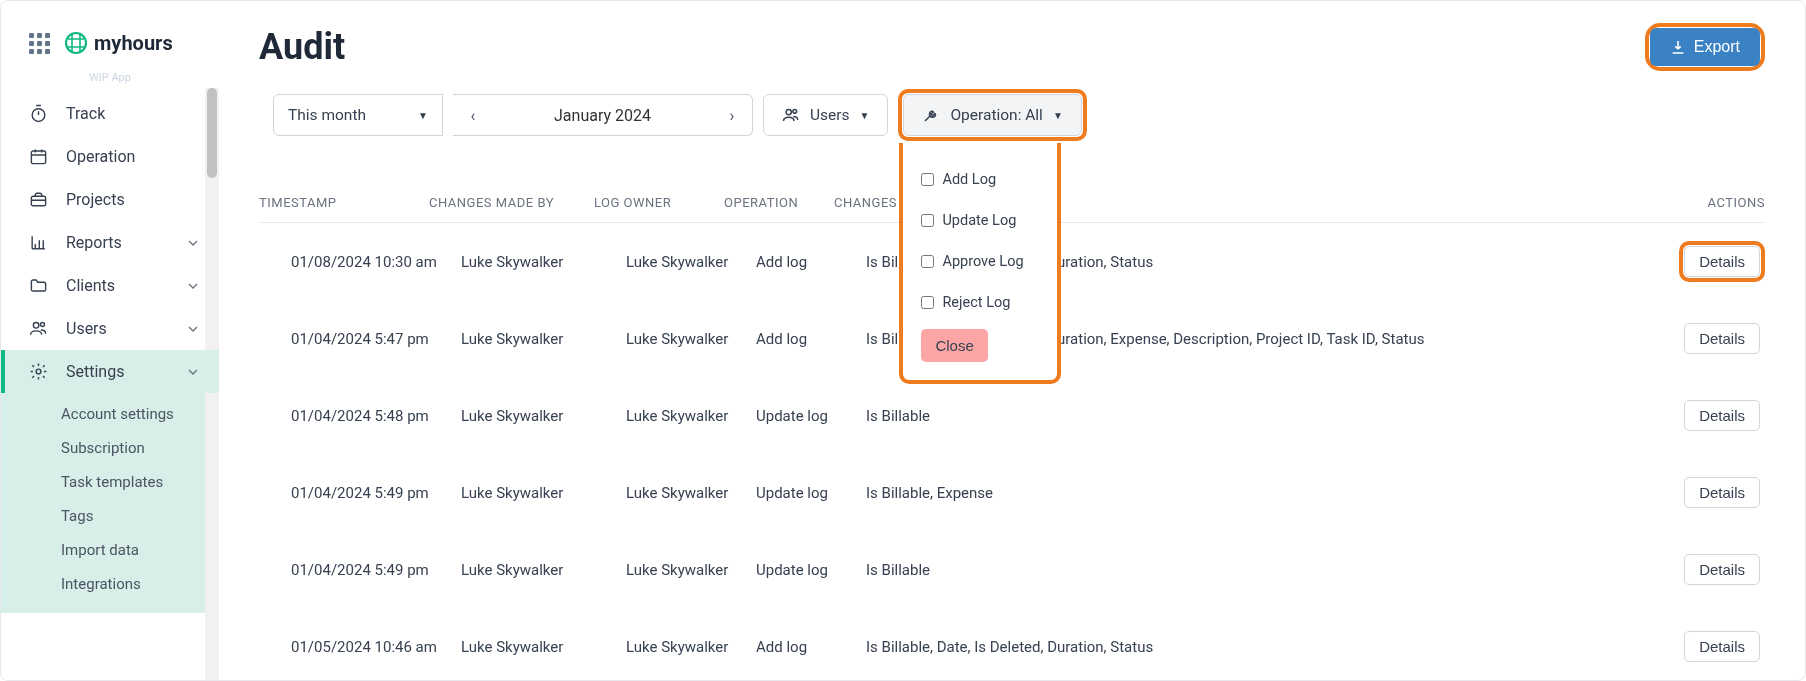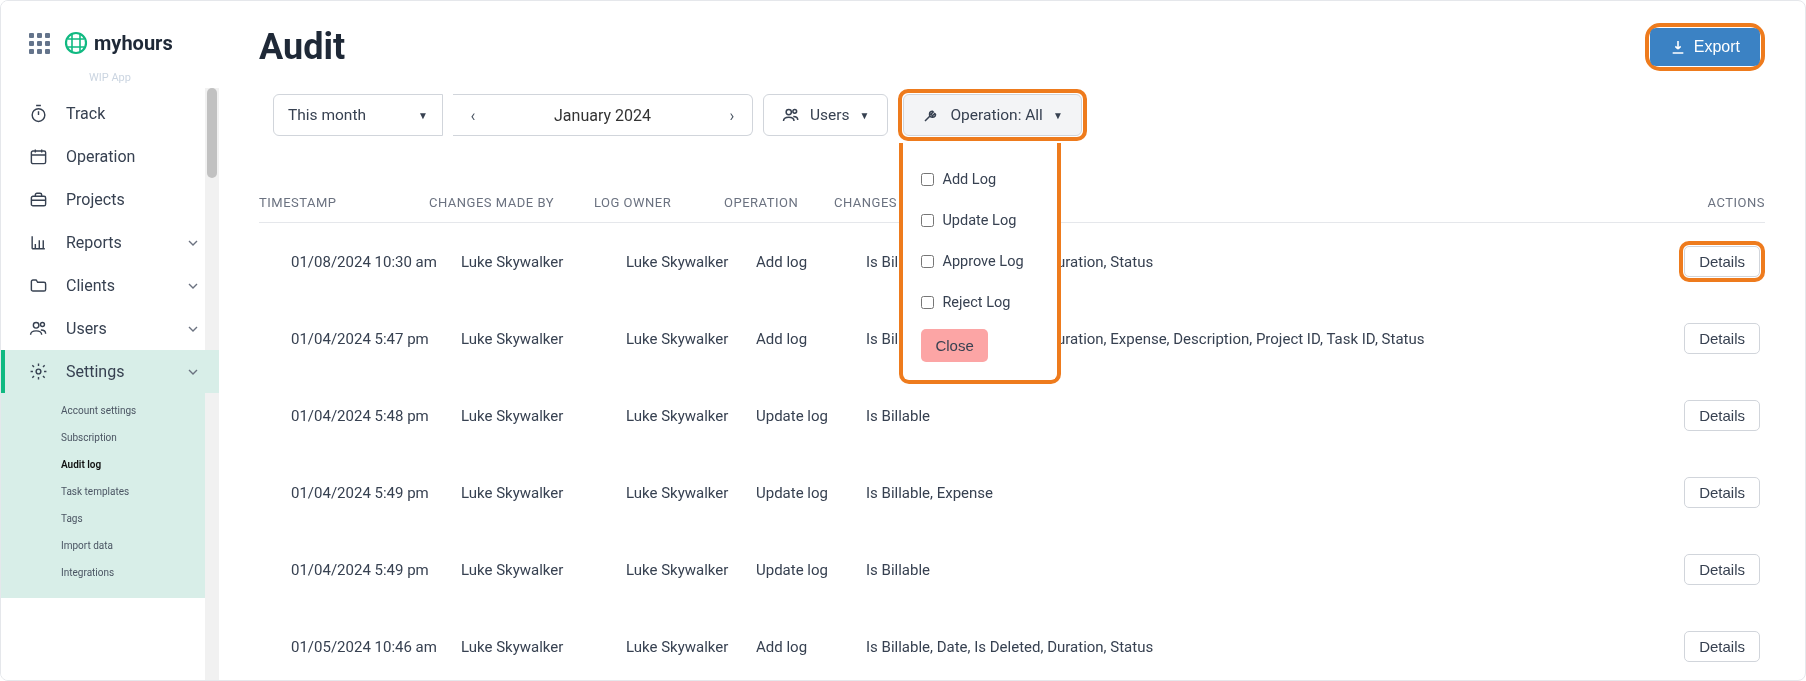--- a/index.html
+++ b/index.html
@@ -16,21 +16,21 @@
 .wip { text-align: center; font-size: 11px; color: #cbd5e1; padding: 6px 0 4px; }
 .scrollframe { position: relative; flex: 1; overflow: hidden; }
 .scrolltrack { position: absolute; right: 0; top: 0; bottom: 0; width: 14px; background: #f1f1f1; }
 .scrollthumb { position: absolute; right: 2px; top: 0; width: 10px; height: 90px; background: #c1c1c1; border-radius: 5px; }
 .nav { padding-top: 4px; }
 .nav-item { display: flex; align-items: center; gap: 18px; padding: 12px 18px 12px 28px; font-size: 16px; color: #374151; cursor: pointer; position: relative;}
 .nav-item .chev { margin-left: auto; color: #6b7280; }
 .nav-item.active { background: #d8eee8; }
 .active-bar { position: absolute; left: 0; top: 0; bottom: 0; width: 4px; background: #10b981; }
 .sub { background: #d8eee8; padding: 4px 0 12px 0; }
-.sub-item { padding: 8px 18px 8px 60px; font-size: 10px; color: #4b5563; cursor: pointer;}
+.sub-item { padding: 8px 18px 8px 60px; font-size: 15px; color: #4b5563; cursor: pointer;}
 .sub-item.sel { color: #111; font-weight: 600; }
 
 
 .main { flex: 1; padding: 22px 40px; overflow: hidden; }
 .head { display: flex; align-items: center; justify-content: space-between; }
 .title { font-size: 36px; font-weight: 700; color: #1f2937; }
 .export-wrap { border: 4px solid #ee7b1d; border-radius: 15px; padding: 1px; display: inline-block;}
 .export-btn { display: inline-flex; align-items: center; gap: 8px; background: #3b82c4; color: #fff; padding: 10px 20px; border-radius: 6px; font-size: 16px; border:none; cursor:pointer;}
 
 .filters { display: flex; gap: 10px; margin-top: 18px; align-items: center; }
@@ -177,21 +177,20 @@
             <span class="chev">
               <svg width="16" height="16" viewBox="0 0 24 24" fill="none" stroke="currentColor" stroke-width="2">
                 <path d="M6 9l6 6 6-6"></path>
               </svg>
             </span>
           </div>
         </nav>
       <div class="sub" id="sub">
           <div class="sub-item">Account settings</div>
           <div class="sub-item">Subscription</div>
-          <div class="sub-item sel">Audit log</div>
           <div class="sub-item">Task templates</div>
           <div class="sub-item">Tags</div>
           <div class="sub-item">Import data</div>
           <div class="sub-item">Integrations</div>
         </div>
     </div>
   </aside>
 
   <main class="main">
     <div class="head">

